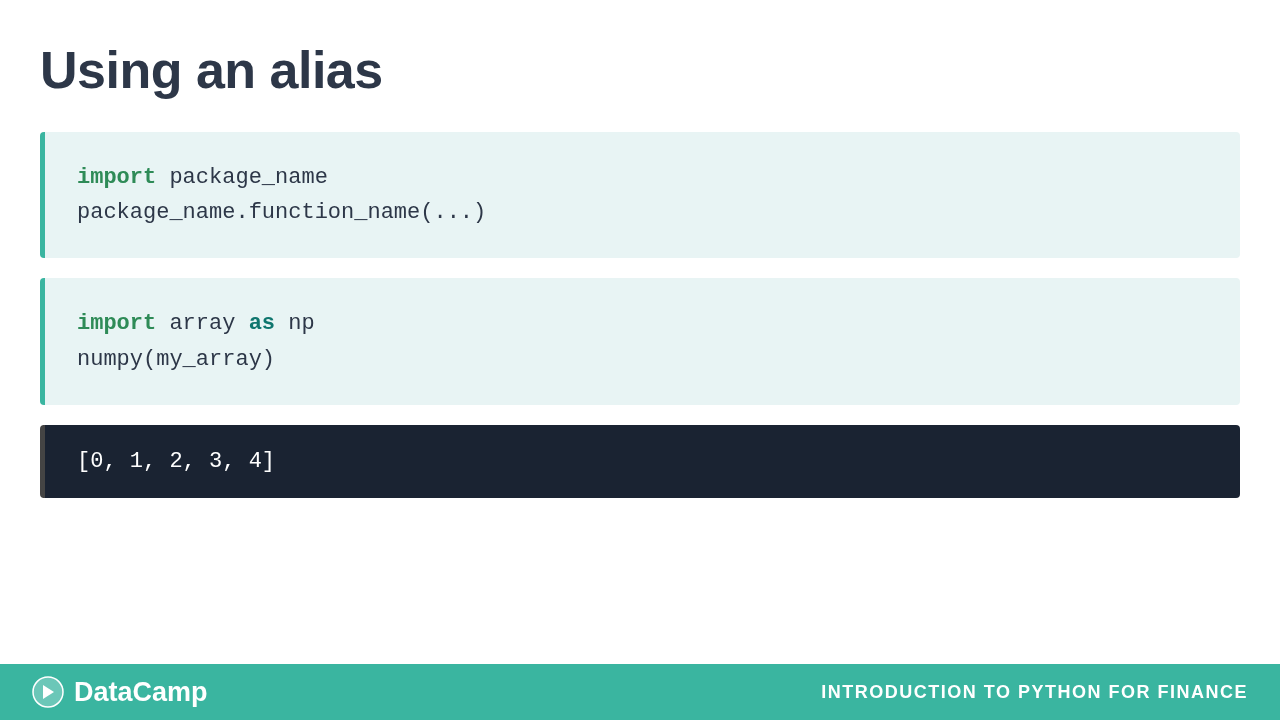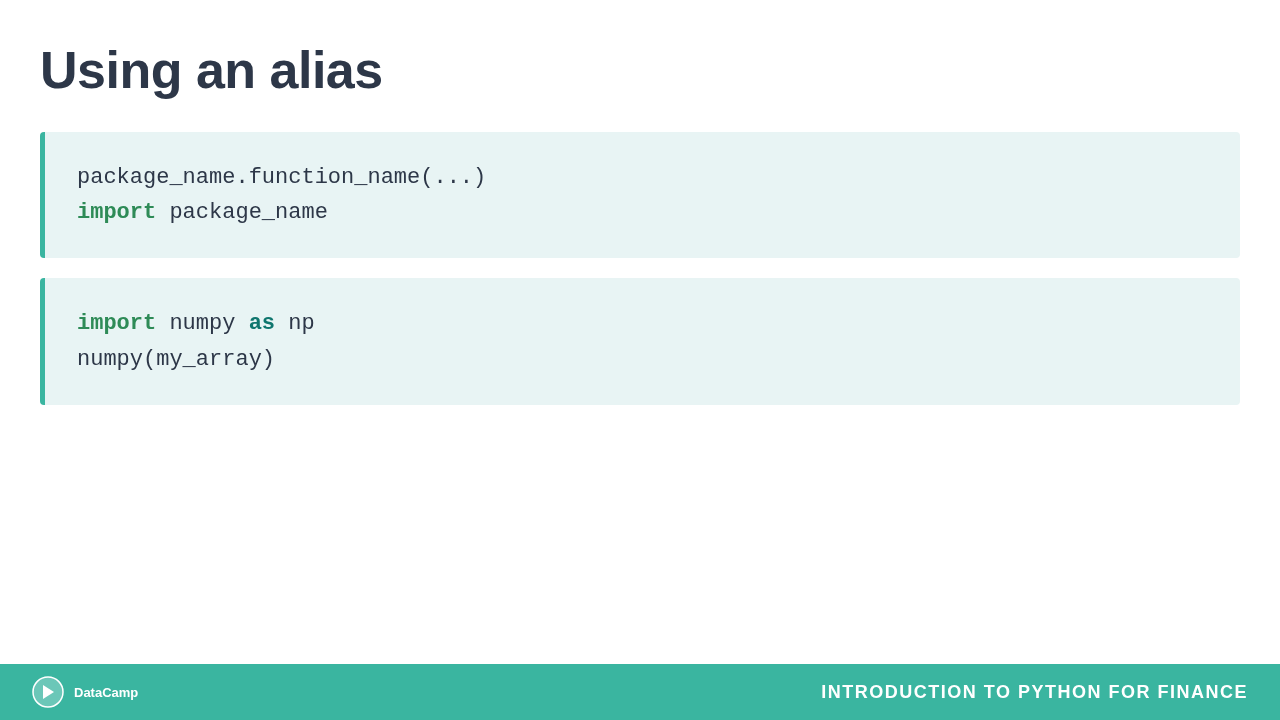--- a/index.html
+++ b/index.html
@@ -88,52 +88,55 @@
       gap: 10px;
     }
 
     .footer-logo-icon {
       width: 32px;
       height: 32px;
     }
 
     .footer-brand-name {
       color: #ffffff;
-      font-size: 13px;
+      font-size: 27px;
       font-weight: 700;
     }
 
     .footer-course-name {
       color: #ffffff;
       font-size: 18px;
       font-weight: 700;
       letter-spacing: 1.5px;
       text-transform: uppercase;
     }
   </style>
 </head>
 <body>
 
 <div class="main-content">
   <h1 class="page-title">Using an alias</h1>
 
   <div class="code-block">
-    <span class="code-line">package_name.function_name(...)</span>
     <span class="code-line">
       <span class="code-keyword">import</span><span> package_name</span>
     </span>
+    <span class="code-line">package_name.function_name(...)</span>
   </div>
 
   <div class="code-block">
     <span class="code-line">
-      <span class="code-keyword">import</span><span> numpy </span><span class="code-alias-keyword">as</span><span> np</span>
+      <span class="code-keyword">import</span><span> array </span><span class="code-alias-keyword">as</span><span> np</span>
     </span>
     <span class="code-line">numpy(my_array)</span>
   </div>
 
+  <div class="output-block">
+    <span>[0, 1, 2, 3, 4]</span>
+  </div>
 </div>
 
 <footer class="footer">
   <div class="footer-brand">
     <svg class="footer-logo-icon" viewBox="0 0 32 32" xmlns="http://www.w3.org/2000/svg">
       <circle cx="16" cy="16" r="15" fill="white" fill-opacity="0.25" stroke="white" stroke-width="1.5"></circle>
       <path d="M11 9 L11 23 L22 16 Z" fill="white"></path>
     </svg>
     <span class="footer-brand-name">DataCamp</span>
   </div>

